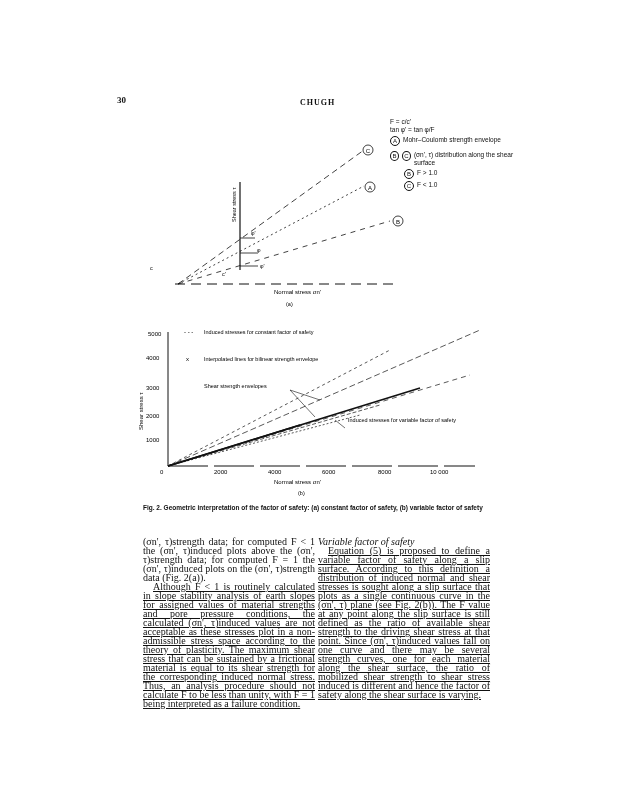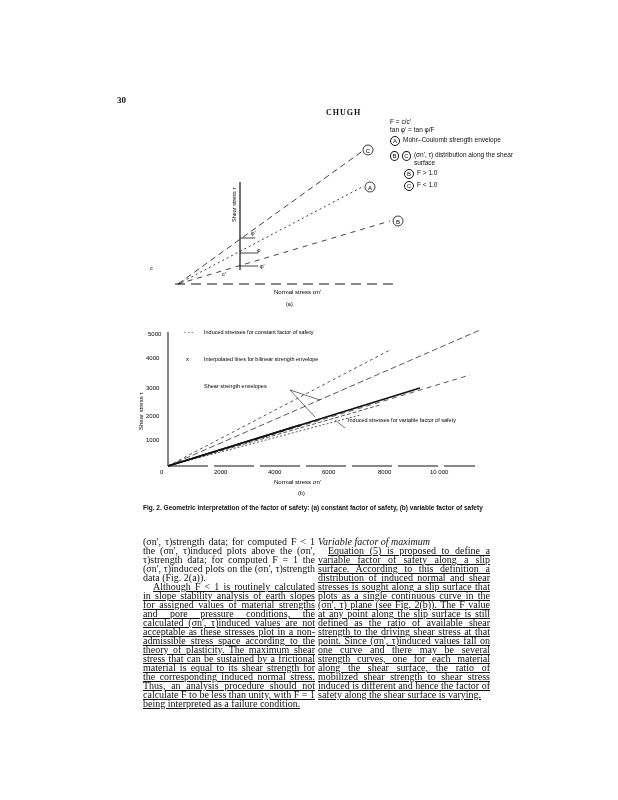--- a/index.html
+++ b/index.html
@@ -1,19 +1,19 @@
 <!DOCTYPE html>
 <html><head>
 <meta charset="utf-8">
 <style>
   html, body { margin:0; padding:0; background:#ffffff; }
   body { width:618px; height:800px; position:relative; overflow:hidden; font-family:"Liberation Serif", serif; color:#111; }
   .abs { position:absolute; }
   .pagenum { left:117px; top:95px; font-size:9px; font-weight:bold; }
-  .runhead { left:300px; top:108px; font-size:8px; font-weight:bold; letter-spacing:1px;margin-left:26px; }
+  .runhead { left:300px; top:98px; font-size:8px; font-weight:bold; letter-spacing:1px; }
   .legend-a { left:390px; top:118px; font-size:6.5px; line-height:8px; width:130px; font-family:"Liberation Sans", sans-serif; }
   .legend-a .row { display:flex; align-items:flex-start; gap:3px; }
   .circ { display:inline-block; width:8px; height:8px; border:1px solid #111; border-radius:50%; font-size:6px; line-height:8px; text-align:center; font-family:"Liberation Sans", sans-serif; }
   .ind { padding-left:14px; }
   .fig-caption { left:143px; top:504px; width:360px; font-size:6.5px; line-height:8px; font-weight:bold; font-family:"Liberation Sans", sans-serif; }
   .col { font-size:10px; line-height:9px; text-align:justify; width:172px; }
   .col-left { left:143px; top:537px; }
   .col-right { left:318px; top:537px; }
   .col p { margin:0; }
   .col .indent { text-indent:10px;text-decoration:underline; }
@@ -131,15 +131,15 @@
 </div>
 
 <div class="abs fig-caption">Fig. 2. Geometric interpretation of the factor of safety: (a) constant factor of safety, (b) variable factor of safety</div>
 
 <div class="abs col col-left">
   <p>(σn', τ)strength data; for computed F &lt; 1 the (σn', τ)induced plots above the (σn', τ)strength data; for computed F = 1 the (σn', τ)induced plots on the (σn', τ)strength data (Fig. 2(a)).</p>
   <p class="indent">Although F &lt; 1 is routinely calculated in slope stability analysis of earth slopes for assigned values of material strengths and pore pressure conditions, the calculated (σn', τ)induced values are not acceptable as these stresses plot in a non-admissible stress space according to the theory of plasticity. The maximum shear stress that can be sustained by a frictional material is equal to its shear strength for the corresponding induced normal stress. Thus, an analysis procedure should not calculate F to be less than unity, with F = 1 being interpreted as a failure condition.</p>
 </div>
 
 <div class="abs col col-right">
-  <p class="heading">Variable factor of maximum</p>
+  <p class="heading">Variable factor of safety</p>
   <p class="indent">Equation (5) is proposed to define a variable factor of safety along a slip surface. According to this definition a distribution of induced normal and shear stresses is sought along a slip surface that plots as a single continuous curve in the (σn', τ) plane (see Fig. 2(b)). The F value at any point along the slip surface is still defined as the ratio of available shear strength to the driving shear stress at that point. Since (σn', τ)induced values fall on one curve and there may be several strength curves, one for each material along the shear surface, the ratio of mobilized shear strength to shear stress induced is different and hence the factor of safety along the shear surface is varying.</p>
 </div>
 
 </body></html>

